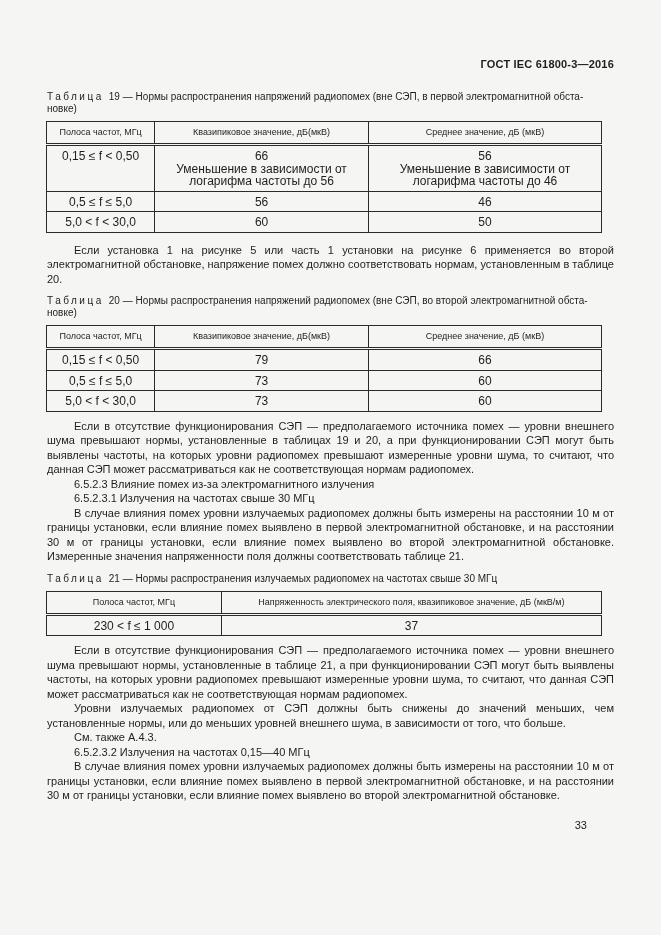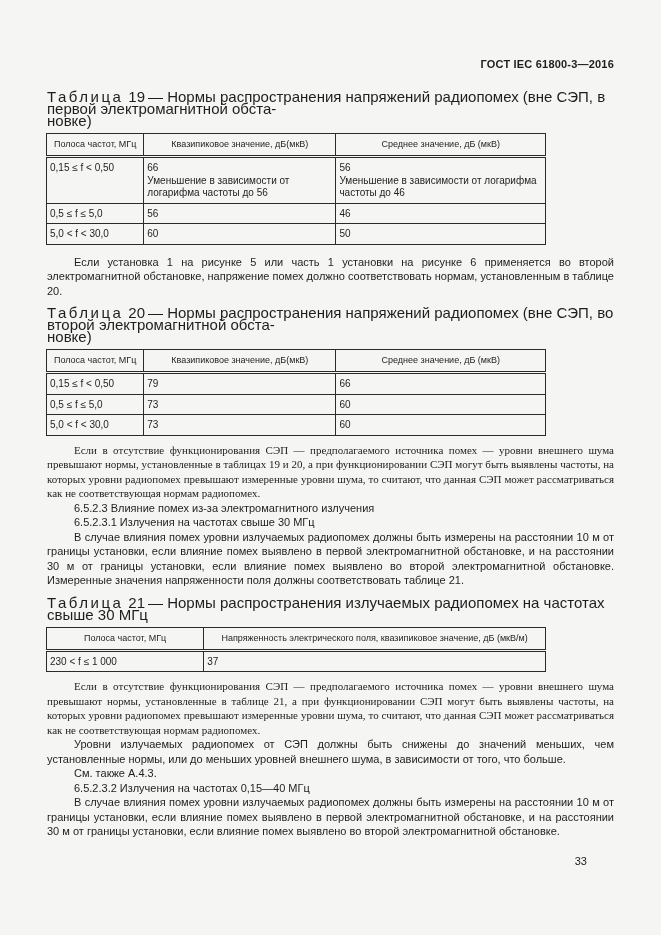--- a/index.html
+++ b/index.html
@@ -20,41 +20,41 @@
     margin:0 0 20px 0;letter-spacing:.2px;
   }
   .para{
     font-size:11px;line-height:14.5px;margin:0;
     text-align:justify;text-indent:27px;
   }
   .heading{
     font-size:11px;line-height:14.5px;margin:0;text-indent:27px;text-align:left;
   }
   .mt10{margin-top:10px;}
-  .mt7{margin-top:7px;font-family:Liberation Serif, serif;}
+  .mt7{margin-top:7px;}
   .tbl-caption{
-    font-size:15px;line-height:12px;margin:9px 0 6px 0;text-align:left;
+    font-size:10px;line-height:12px;margin:9px 0 6px 0;text-align:left;
   }
   .cap-label{letter-spacing:2.5px;margin-right:5px;}
   .cap-num{margin-right:3px;}
   .cap-text{white-space:pre-wrap;}
   table.std{
-    width:500px;border-collapse:collapse;table-layout:fixed;
+    width:556px;border-collapse:collapse;table-layout:fixed;
     border:1.5px solid var(--border);margin-left:-1px;
   }
   table.std th{
     font-size:9px;font-weight:normal;line-height:11px;
     padding:5px 3px;border:1px solid var(--border);
     border-bottom:3px double var(--border);
     text-align:center;vertical-align:middle;
   }
   table.std td{
-    font-size:10px;line-height:12.5px;
+    font-size:12px;line-height:12.5px;
     padding:4px 3px 3px 3px;border:1px solid var(--border);
-    text-align:left;vertical-align:top;
+    text-align:center;vertical-align:top;
   }
   .col-band3{width:19.5%;} .col-quasi{width:38.5%;} .col-avg{width:42%;}
   .col-band2{width:31.5%;} .col-field{width:68.5%;}
   .page-number{
     text-align:right;font-size:11px;line-height:13px;
     margin-top:16px;padding-right:27px;
   }
 </style>
 </head>
 <body>

